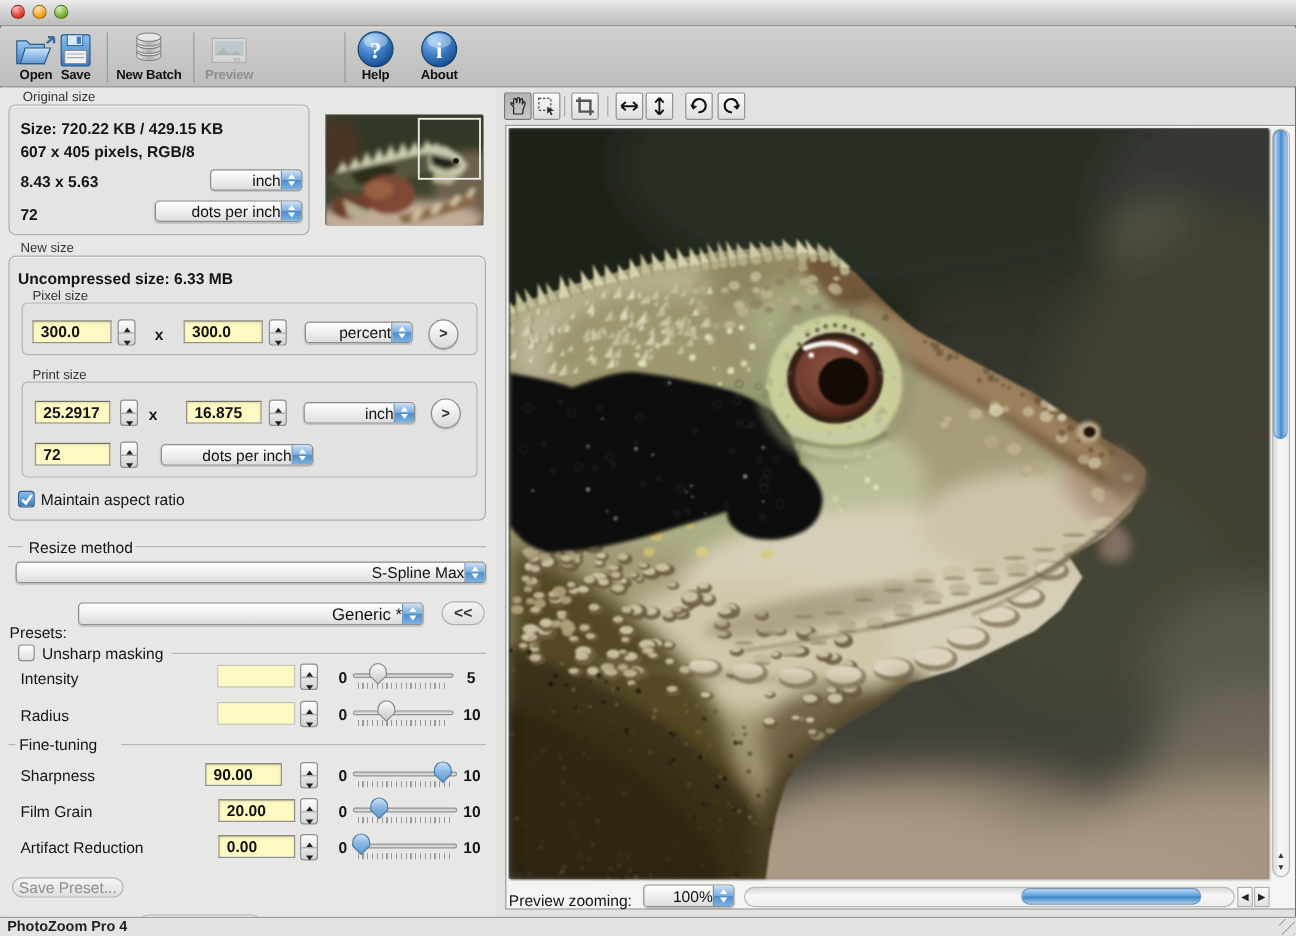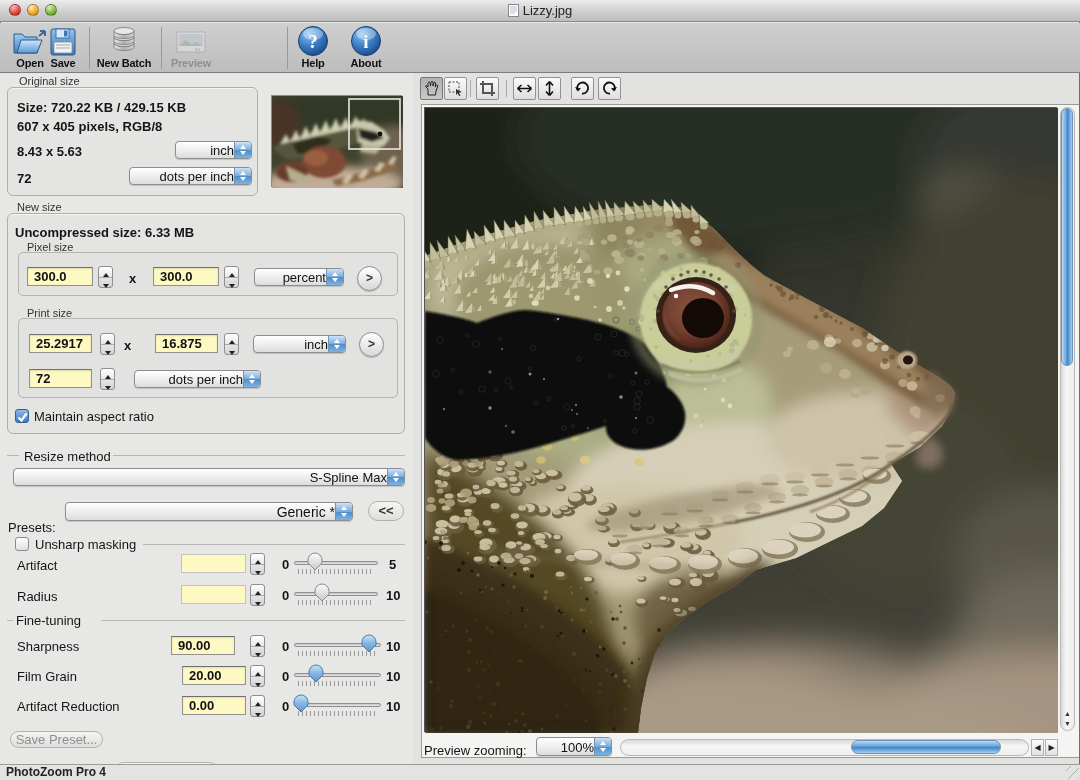--- a/index.html
+++ b/index.html
@@ -68,24 +68,20 @@
         <stop offset="0%" stop-color="#fbfbfb"></stop>
         <stop offset="100%" stop-color="#c8c8c8"></stop>
       </linearGradient>
     </defs>
   </svg>
 <div id="win"></div>
 <div id="titlebar">
     <div class="tl" style="left:9px;background:radial-gradient(circle at 35% 30%,#ffb0a8,#e1473a 55%,#b02318);"></div>
     <div class="tl" style="left:27px;background:radial-gradient(circle at 35% 30%,#ffe9b0,#f2a72e 55%,#c87f10);"></div>
     <div class="tl" style="left:45px;background:radial-gradient(circle at 35% 30%,#d8f0b0,#7cb73e 55%,#4e8c1c);"></div>
-    <div id="title"><svg width="11" height="13" viewBox="0 0 11 13" style="vertical-align:-2px;margin-right:4px;">
-        <rect x="0.5" y="0.5" width="10" height="12" fill="#fff" stroke="#888"></rect>
-        <path d="M2,3 h7 M2,5 h7 M2,7 h7 M2,9 h5" stroke="#aac" stroke-width="0.8"></path>
-      </svg>Lizzy.jpg</div>
   </div>
 <div id="toolbar">
     <div class="tbi" style="left:8px;width:44px;">
       <div class="ico">
         <svg width="38" height="30" viewBox="0 0 38 30">
           <defs>
             <linearGradient id="fo1" x1="0" y1="0" x2="0" y2="1">
               <stop offset="0%" stop-color="#9ecdf0"></stop>
               <stop offset="100%" stop-color="#3f80c0"></stop>
             </linearGradient>
@@ -321,21 +317,21 @@
     <span class="ct" style="font-size:14px;padding-left:8px;line-height:19px;">Generic *</span>
     <span class="cap" style="width:17px;">
       <i class="tu"></i>
       <i class="td"></i>
     </span>
   </div>
 <div class="pill" style="left:368px;top:501px;width:36px;height:20px;line-height:18px;color:#333;font-weight:bold;">&lt;&lt;</div>
 <div class="cb" style="left:15px;top:537px;"></div>
 <div class="t13" style="left:35px;top:537px;">Unsharp masking</div>
 <div class="sep" style="left:143px;top:544px;width:262px;"></div>
-<div class="t13" style="left:17px;top:558px;">Artifact</div>
+<div class="t13" style="left:17px;top:558px;">Intensity</div>
 <div class="tf dis" style="left:181px;top:554px;width:65px;height:19px;font-size:13px;line-height:17px;"></div>
 <div class="step" style="left:250px;top:553px;">
     <span class="su"></span>
     <span class="sd"></span>
   </div>
 <div class="num" style="left:282px;top:557px;">0</div>
 <div class="strack" style="left:294px;top:561px;width:84px;"></div>
 <div class="sticks" style="left:298px;top:569px;width:76px;"></div>
 <svg class="sthumb gray" style="left:307px;top:552px;" width="16" height="19" viewBox="0 0 16 19">
     <path d="M1,8 A7,7 0 0 1 15,8 L15,11 L8,18 L1,11 Z" fill="url(#thgr)" stroke="#8a8a8a" stroke-width="1"></path>

